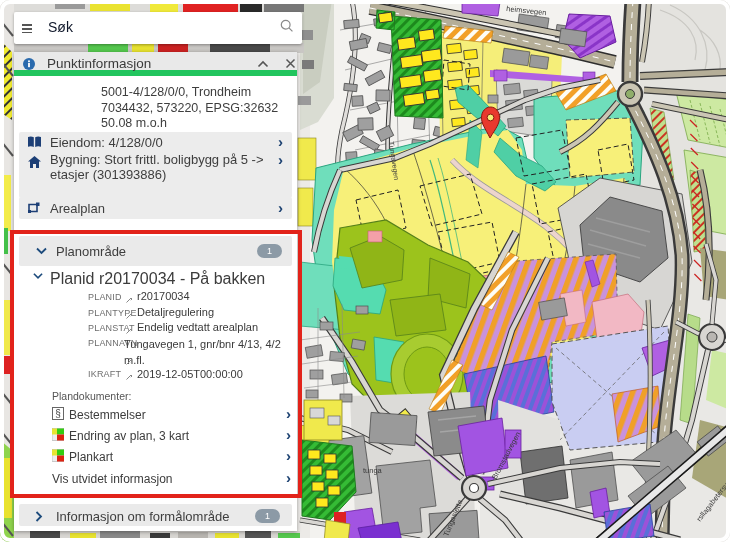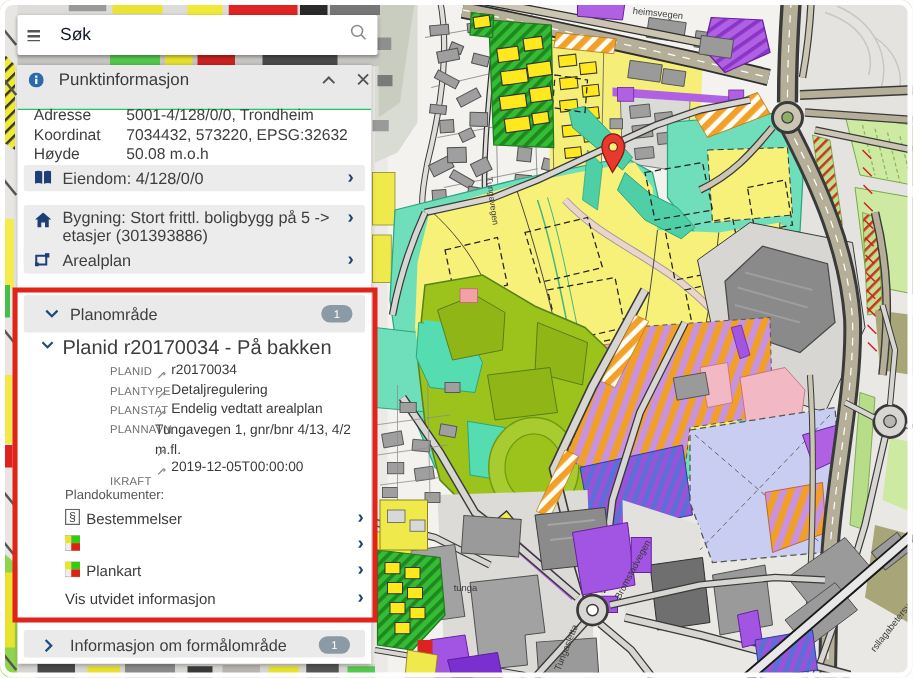--- a/index.html
+++ b/index.html
@@ -8,21 +8,21 @@
 #mapwrap{position:absolute;left:0;top:0;width:730px;height:542px;border-radius:9px;overflow:hidden;}
 #frame{position:absolute;left:0;top:0;width:730px;height:542px;border:4px solid #fff;border-radius:10px;pointer-events:none;z-index:50;}
 
 #search{position:absolute;left:14px;top:12px;width:288px;height:32px;background:#fff;border-radius:2px;box-shadow:0 1px 3px rgba(0,0,0,.35);z-index:10;}
 #hamb{position:absolute;left:8px;top:10px;width:10px;height:12px;}
 #hamb div{height:1.6px;background:#555;margin:2.2px 0;}
 #soek{position:absolute;left:34px;top:7px;font-size:14px;color:#0f172a;}
 #mag{position:absolute;right:8px;top:7px;}
 
 #panel{position:absolute;left:14px;top:52px;width:283px;height:479px;background:#fff;box-shadow:0 1px 4px rgba(0,0,0,.35);z-index:10;font-size:13px;color:#3c3c3c;}
-#phead{position:absolute;left:0;top:0;width:100%;height:36px;background:#e9e9e9;border-bottom:1px solid #22c55e;}
+#phead{position:absolute;left:0;top:0;width:100%;height:24px;background:#e9e9e9;border-bottom:6px solid #22c55e;}
 #phead .tt{position:absolute;left:33px;top:4px;font-size:13.5px;color:#3a3a3a;}
 .bar{position:absolute;left:5px;width:273px;background:#ececec;border-radius:2px;color:#3e3e3e;}
 .chev{color:#1d4272;font-weight:bold;font-size:15px;line-height:14px;}
 .badge{position:absolute;width:25px;height:14px;background:#8c9aa6;border-radius:7px;color:#fff;font-size:9px;text-align:center;line-height:14px;}
 .lbl{font-size:9px;color:#6e6e6e;letter-spacing:.2px;padding-left:36px;}
 .val{font-size:11px;color:#3a3a3a;}
 #redbox{position:absolute;left:10px;top:230px;width:292px;height:268px;border:4px solid #e2231a;z-index:20;pointer-events:none;}
 </style>
 </head>
 <body>
@@ -459,35 +459,32 @@
         </svg>
       <span class="tt">Punktinformasjon</span>
       <svg style="position:absolute;left:243px;top:8px" width="12" height="8" viewBox="0 0 12 8">
           <path d="M1.5,6.5 L6,2 L10.5,6.5" fill="none" stroke="#555" stroke-width="1.6"></path>
         </svg>
       <svg style="position:absolute;left:271px;top:6px" width="11" height="11" viewBox="0 0 11 11">
           <path d="M1.5,1.5 L9.5,9.5 M9.5,1.5 L1.5,9.5" stroke="#555" stroke-width="1.5"></path>
         </svg>
     </div>
 
-    <div style="position:absolute;left:13px;top:33px;font-size:12.5px;line-height:15.5px;color:#3e3e3e;">
-      Adresse<br>Koordinat<br>Høyde
-    </div>
     <div style="position:absolute;left:87px;top:33px;font-size:12.5px;line-height:15.5px;color:#3e3e3e;">
       5001-4/128/0/0, Trondheim<br>7034432, 573220, EPSG:32632<br>50.08 m.o.h
     </div>
 
     <div class="bar" style="top:80px;height:21px;">
       <svg style="position:absolute;left:9px;top:4px" width="13" height="12" viewBox="0 0 13 12">
           <path d="M0,1 Q3,0 5.8,1.2 L5.8,11 Q3,9.8 0,10.8 Z M13,1 Q10,0 7.2,1.2 L7.2,11 Q10,9.8 13,10.8 Z" fill="#1d3f76"></path>
         </svg>
       <span style="position:absolute;left:31px;top:3px;">Eiendom: 4/128/0/0</span>
       <span class="chev" style="position:absolute;right:9px;top:3px;">›</span>
     </div>
-    <div class="bar" style="top:112px;height:48px;">
+    <div class="bar" style="top:98px;height:48px;">
       <svg style="position:absolute;left:9px;top:6px" width="13" height="12" viewBox="0 0 13 12">
           <path d="M6.5,0 L13,5.5 L11,5.5 L11,12 L8,12 L8,8 L5,8 L5,12 L2,12 L2,5.5 L0,5.5 Z" fill="#1d3f76"></path>
         </svg>
       <span style="position:absolute;left:31px;top:3px;line-height:14.5px;">Bygning: Stort frittl. boligbygg på 5 -&gt;<br>etasjer (301393886)</span>
       <span class="chev" style="position:absolute;right:9px;top:3px;">›</span>
     </div>
     <div class="bar" style="top:145px;height:22px;">
       <svg style="position:absolute;left:9px;top:5px" width="12" height="12" viewBox="0 0 12 12">
           <path d="M1,2.5 L9,2.5 L9,9.5 L1,9.5 Z" fill="none" stroke="#1d3f76" stroke-width="1.6"></path>
           <rect x="8" y="0.5" width="3.5" height="3.5" fill="#1d3f76"></rect>
@@ -506,21 +503,21 @@
     </div>
 
     <svg style="position:absolute;left:19px;top:220px" width="10" height="8" viewBox="0 0 11 8">
         <path d="M1,1.5 L5.5,6 L10,1.5" fill="none" stroke="#1d4b7c" stroke-width="1.8"></path>
       </svg>
     <div style="position:absolute;left:36px;top:218px;font-size:16px;">Planid r20170034 - På bakken</div>
     <div class="lbl" style="position:absolute;left:38px;top:240px;">PLANID</div>
     <div class="lbl" style="position:absolute;left:38px;top:256px;">PLANTYPE</div>
     <div class="lbl" style="position:absolute;left:38px;top:271px;">PLANSTAT</div>
     <div class="lbl" style="position:absolute;left:38px;top:286px;">PLANNAVN</div>
-    <div class="lbl" style="position:absolute;left:38px;top:317px;margin-top:11px;">IKRAFT</div>
+    <div class="lbl" style="position:absolute;left:38px;top:317px;">IKRAFT</div>
     <div class="val" style="position:absolute;left:123px;top:238px;">r20170034</div>
     <div class="val" style="position:absolute;left:123px;top:254px;">Detaljregulering</div>
     <div class="val" style="position:absolute;left:123px;top:269px;">Endelig vedtatt arealplan</div>
     <div class="val" style="position:absolute;left:110px;top:285px;line-height:15.5px;width:162px;">Tungavegen 1, gnr/bnr 4/13, 4/2 m.fl.</div>
     <div class="val" style="position:absolute;left:123px;top:316px;">2019-12-05T00:00:00</div>
     <svg class="pm" style="position:absolute;left:112px;top:244px" width="7" height="7" viewBox="0 0 7 7">
         <path d="M0.5,6.5 L5,2 M5,2 l1,1 l-1.2,1.2" stroke="#888" stroke-width="1" fill="none"></path>
       </svg>
     <svg class="pm" style="position:absolute;left:112px;top:260px" width="7" height="7" viewBox="0 0 7 7">
         <path d="M0.5,6.5 L5,2 M5,2 l1,1 l-1.2,1.2" stroke="#888" stroke-width="1" fill="none"></path>
@@ -544,20 +541,21 @@
       <span style="position:absolute;left:17px;top:1px;font-size:12px;">Bestemmelser</span>
       <span class="chev" style="position:absolute;left:234px;top:0px;">›</span>
     </div>
     <div style="position:absolute;left:38px;top:376px;width:250px;height:16px;">
       <svg width="12" height="13" viewBox="0 0 12 12">
           <rect width="12" height="12" fill="#eee" stroke="#999" stroke-width="0.5"></rect>
           <rect x="0" y="0" width="5" height="6" fill="#e8e431"></rect>
           <rect x="5" y="0" width="7" height="6" fill="#33cc11"></rect>
           <rect x="5" y="6" width="7" height="6" fill="#dd2211"></rect>
         </svg>
+      <span style="position:absolute;left:17px;top:1px;font-size:12px;">Endring av plan, 3 kart</span>
       <span class="chev" style="position:absolute;left:234px;top:0px;">›</span>
     </div>
     <div style="position:absolute;left:38px;top:397px;width:250px;height:16px;">
       <svg width="12" height="13" viewBox="0 0 12 12">
           <rect width="12" height="12" fill="#eee" stroke="#999" stroke-width="0.5"></rect>
           <rect x="0" y="0" width="5" height="6" fill="#e8e431"></rect>
           <rect x="5" y="0" width="7" height="6" fill="#33cc11"></rect>
           <rect x="5" y="6" width="7" height="6" fill="#dd2211"></rect>
         </svg>
       <span style="position:absolute;left:17px;top:1px;font-size:12px;">Plankart</span>

